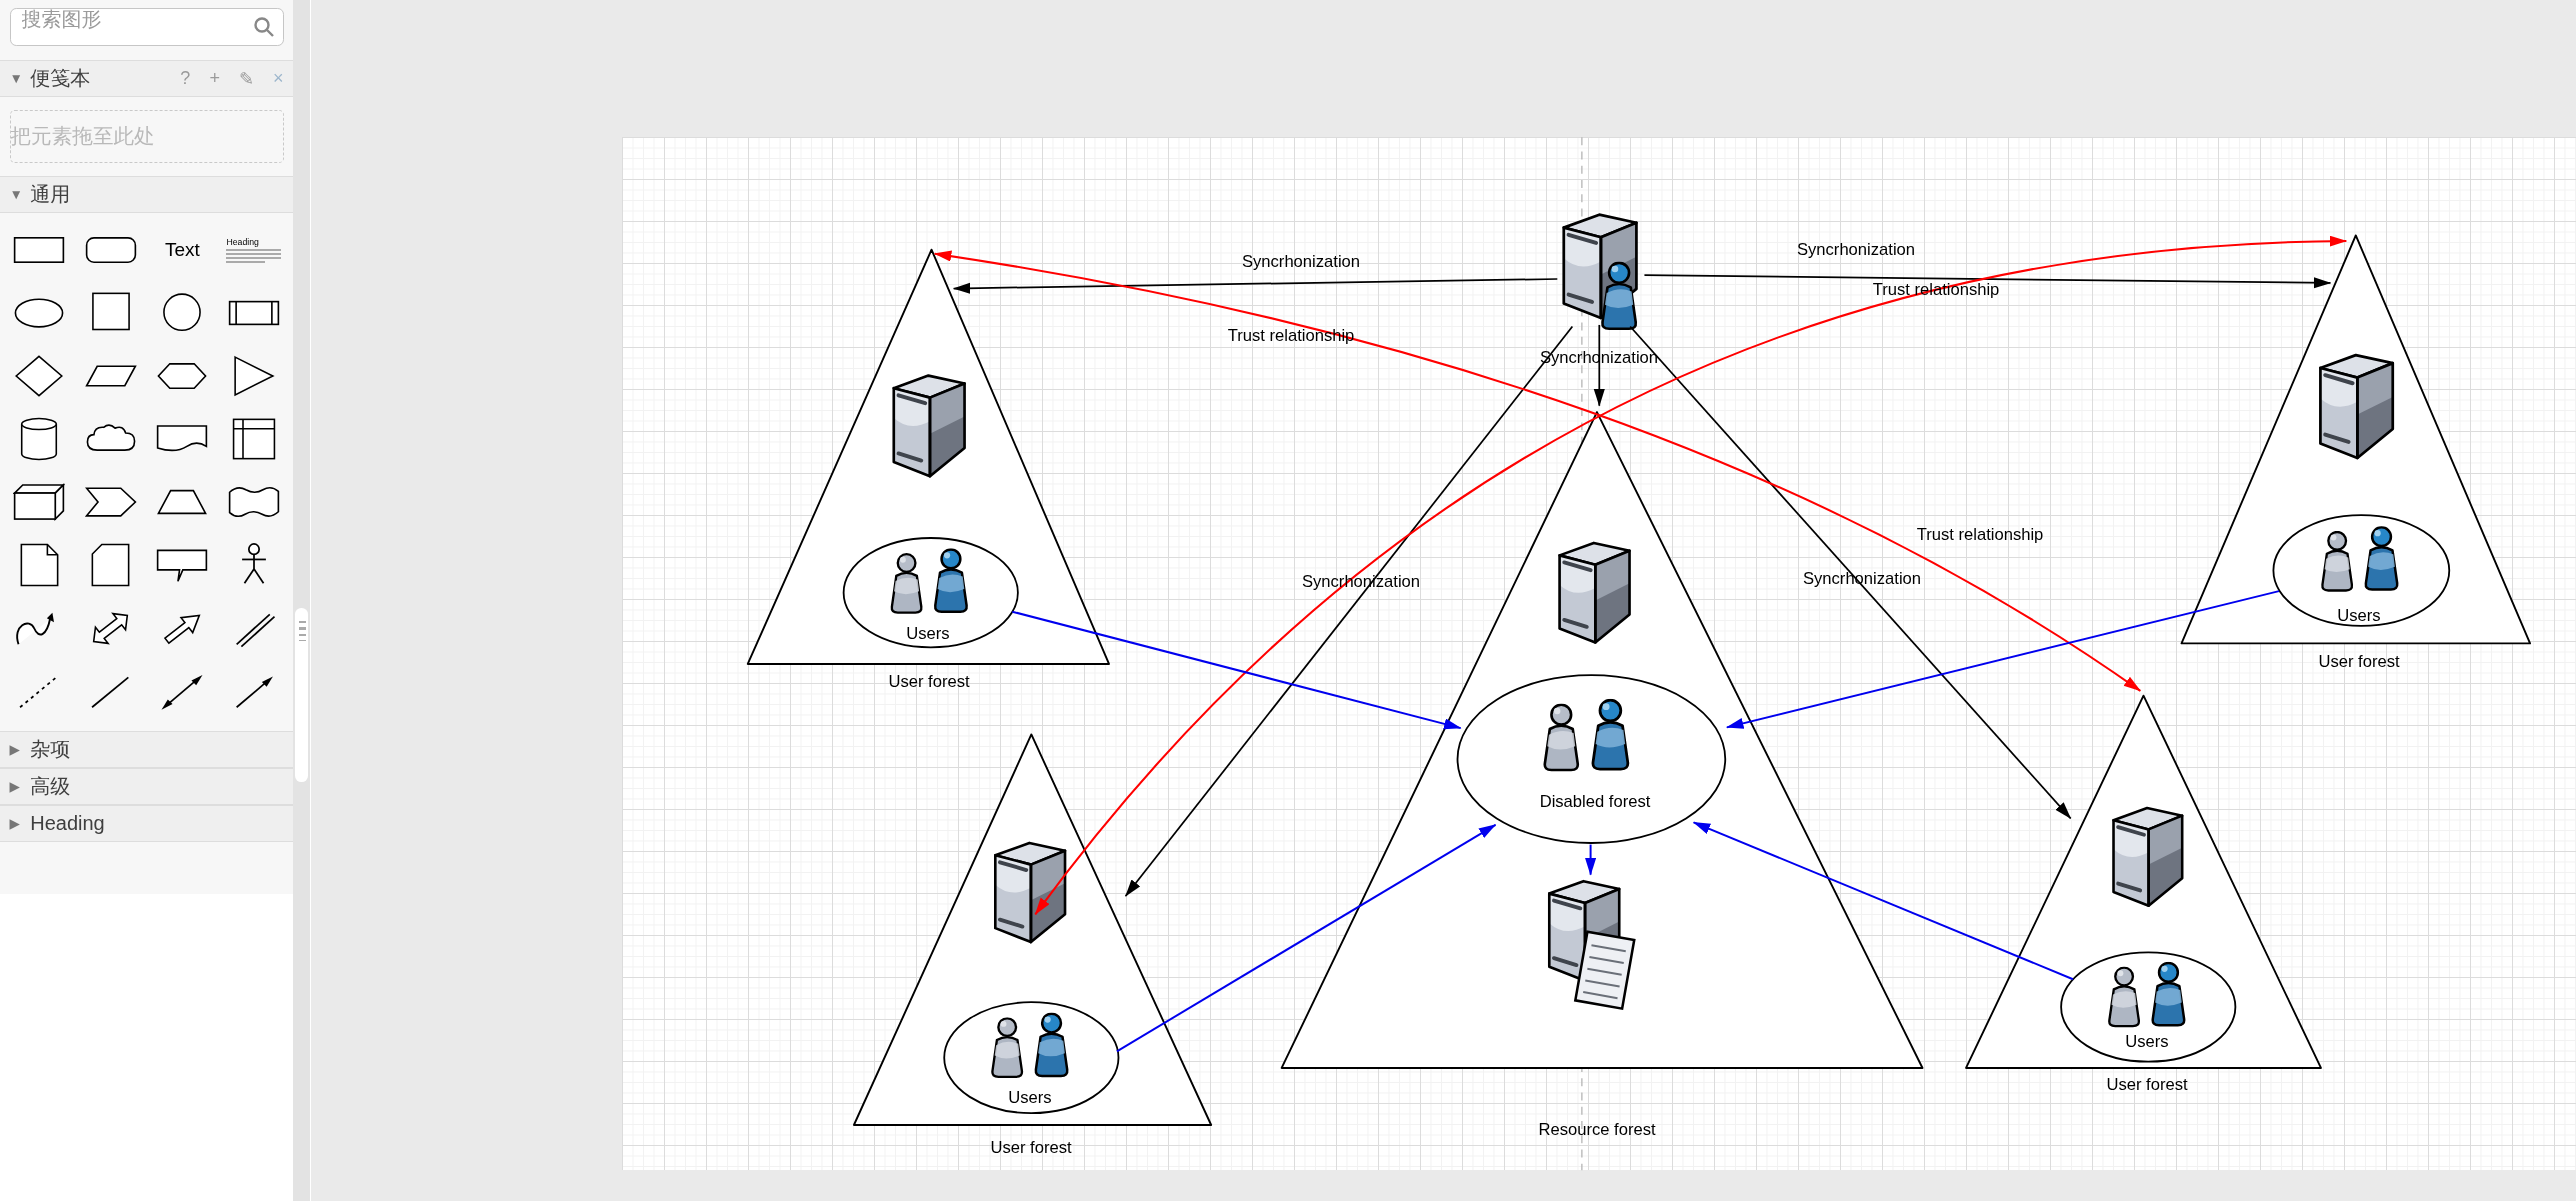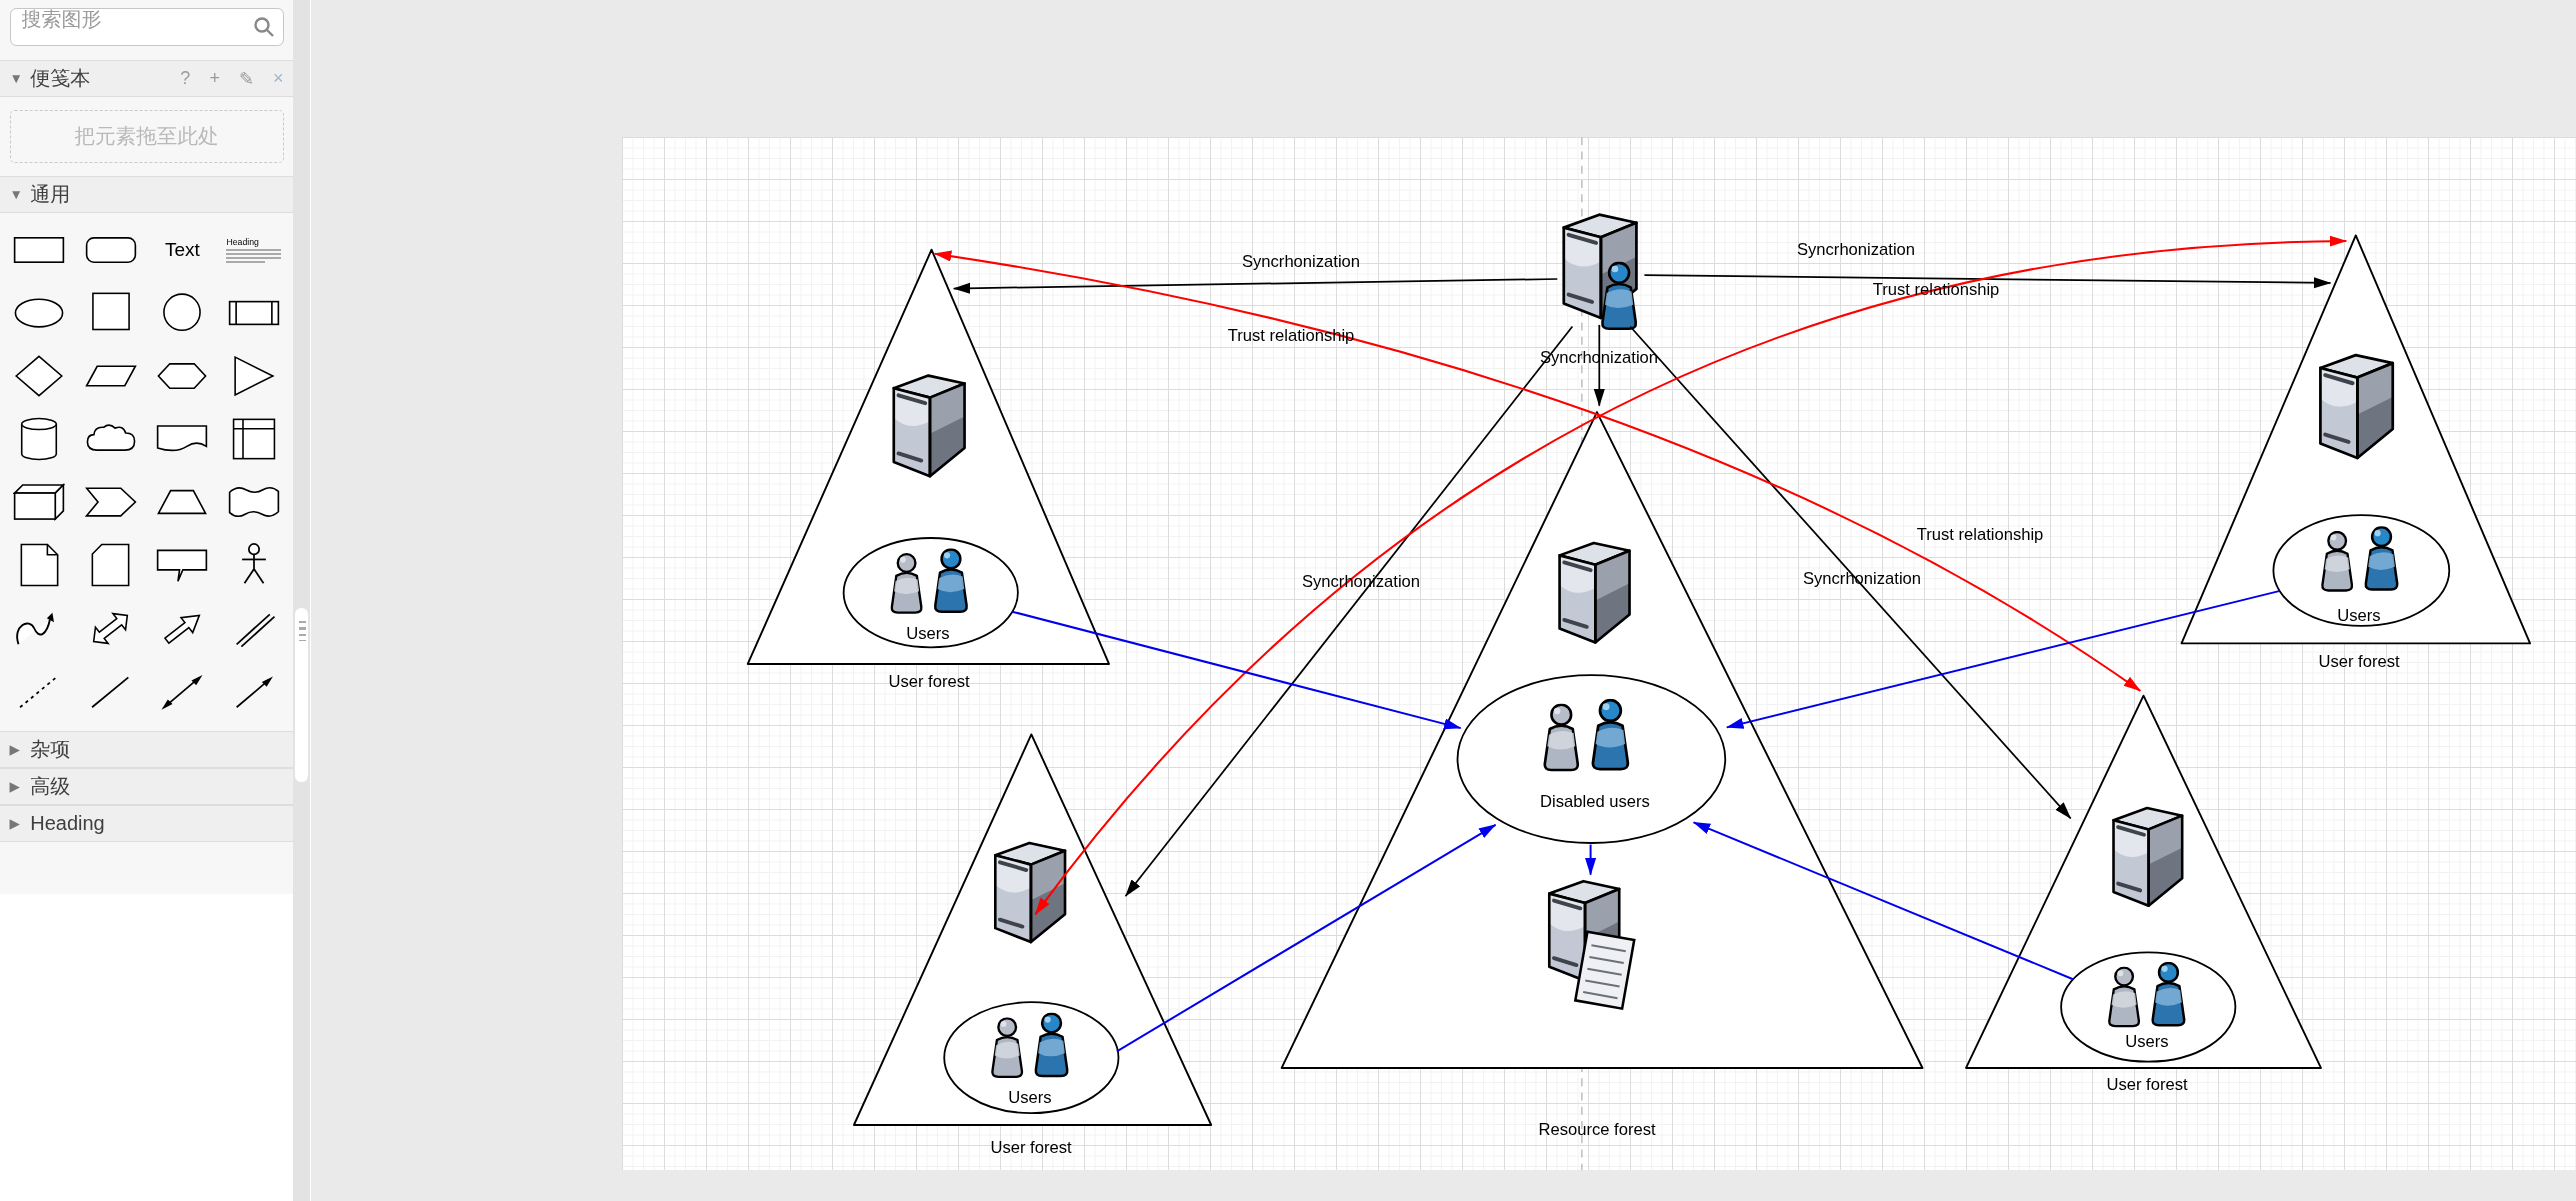--- a/index.html
+++ b/index.html
@@ -34,21 +34,21 @@
   .search-input::placeholder{color:#9b9b9b;}
   .search-icon{position:absolute;right:8px;top:7.1px;}
   .sec-head{height:35px;display:flex;align-items:center;gap:8px;padding:0 9.5px;
       background:#efefef;border-top:0.8px solid #ddd;border-bottom:0.8px solid #ddd;
       font-size:20px;color:#3f3f3f;cursor:pointer;}
   .sec-head .chev{font-size:13.5px;color:#777;width:12.7px;}
   .sec-head .spacer{flex:1;}
   .sec-head .mini{font-size:18px;color:#9a9a9a;margin-left:11px;}
   .mini.close{color:#9db6cc;}
   .dropzone{margin:12.7px 9.5px;height:51px;border:1.6px dashed #c9c9c9;border-radius:4.8px;
-      display:flex;align-items:center;justify-content:center;font-size:20.6px;color:#b9b9b9;}
+      display:flex;align-items:center;justify-content:flex-start;font-size:20.6px;color:#b9b9b9;}
   .shape-grid{display:grid;grid-template-columns:repeat(4,1fr);padding:6.3px 3.2px 8px 3.2px;}
   .shape-cell{height:63px;display:flex;align-items:center;justify-content:center;cursor:grab;}
   .shape-cell svg{stroke:#000;fill:#fff;}
   .tx-thumb{font-size:19px;color:#000;}
   .hd-thumb{width:55px;}
   .hd-thumb .hd-title{font-size:8.7px;font-weight:normal;color:#000;line-height:1;}
   .hd-thumb .hd-line{height:1.6px;background:#aaa;margin-top:2.4px;}
   #sidebar-bottom{position:absolute;left:0;top:894px;right:0;bottom:0;background:#fff;}
 </style>
 </head>
@@ -175,21 +175,21 @@
       <line x1="1410" y1="1327" x2="1888" y2="1041" marker-end="url(#mk-b)"></line>
       <line x1="2617" y1="1236" x2="2138" y2="1038" marker-end="url(#mk-b)"></line>
       <line x1="2008" y1="1066" x2="2008" y2="1104" marker-end="url(#mk-b)"></line>
     </g>
   </svg>
 
   <div class="lbl" style="left:928px;top:634px">Users</div>
   <div class="lbl" style="left:2359px;top:616px">Users</div>
   <div class="lbl" style="left:1030px;top:1098px">Users</div>
   <div class="lbl" style="left:2147px;top:1042px">Users</div>
-  <div class="lbl" style="left:1595px;top:802px">Disabled users</div>
+  <div class="lbl" style="left:1595px;top:802px">Disabled forest</div>
   <div class="lbl" style="left:929px;top:682px">User forest</div>
   <div class="lbl" style="left:2359px;top:662px">User forest</div>
   <div class="lbl" style="left:1031px;top:1148px">User forest</div>
   <div class="lbl" style="left:2147px;top:1085px">User forest</div>
   <div class="lbl" style="left:1597px;top:1130px">Resource forest</div>
 
   <div class="lbl" style="left:1301px;top:262px">Syncrhonization</div>
   <div class="lbl" style="left:1856px;top:250px">Syncrhonization</div>
   <div class="lbl" style="left:1599px;top:358px">Syncrhonization</div>
   <div class="lbl" style="left:1361px;top:582px">Syncrhonization</div>

